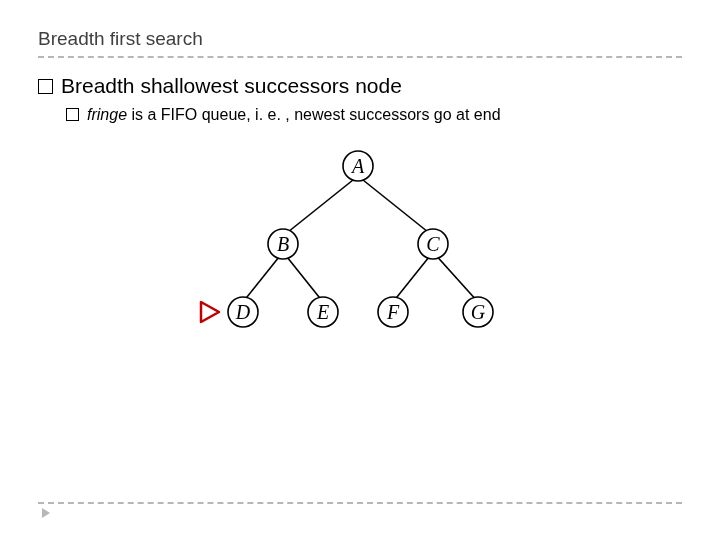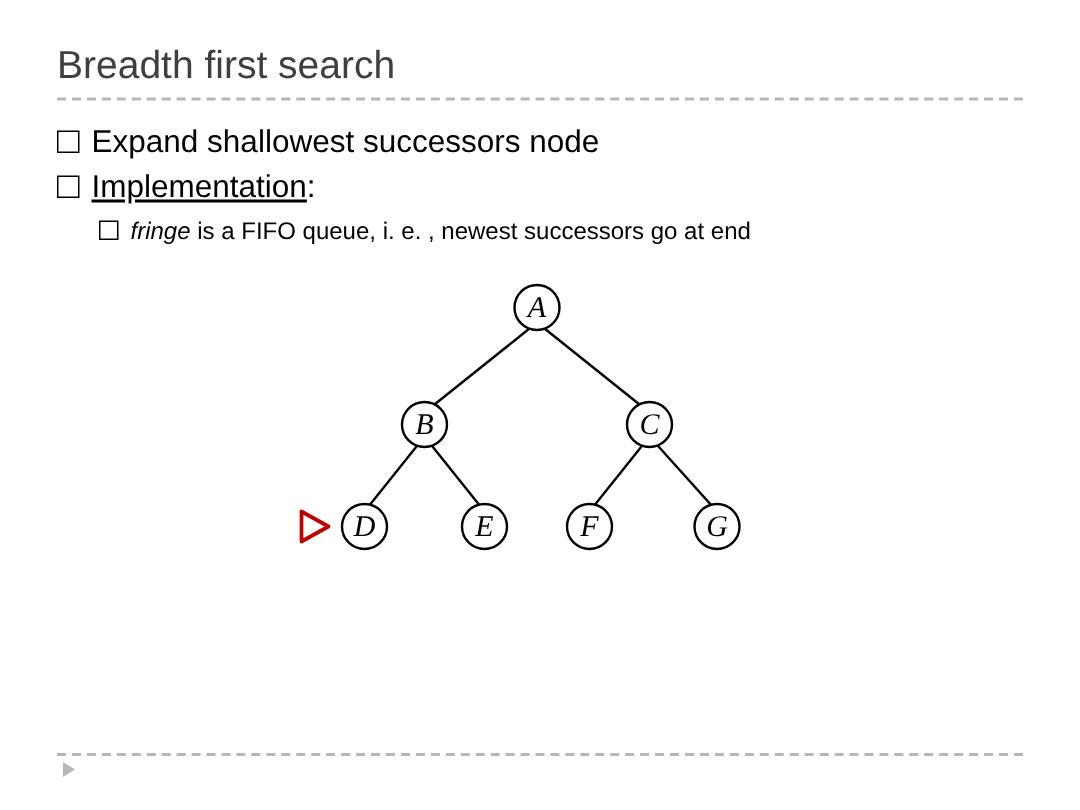--- a/index.html
+++ b/index.html
@@ -13,21 +13,21 @@
     overflow: hidden;
   }
   .slide {
     position: relative;
     width: 720px;
     height: 540px;
     box-sizing: border-box;
     padding: 28px 38px 30px 38px;
   }
   .title {
-    font-size: 26px;
+    font-size: 19px;
     color: #3f3f3f;
     font-weight: 400;
     margin: 0 0 6px 0;
   }
   .rule {
     border: none;
     border-top: 2px dashed #b7b7b7;
     margin: 0;
   }
   .rule-top { margin-bottom: 14px; }
@@ -100,24 +100,21 @@
 </head>
 <body>
 
 <div class="slide">
 
   <h1 class="title">Breadth first search</h1>
   <hr class="rule rule-top">
 
   <div class="bullets">
     <div class="lvl1">
-      <span class="box"></span><span>Expand </span><span>shallowest successors node</span>
-    </div>
-    <div class="lvl1">
-      <span class="box"></span><span class="underline">Implementation</span><span>:</span>
+      <span class="box"></span><span>Breadth </span><span>shallowest successors node</span>
     </div>
     <div class="lvl2">
       <span class="box box-sm"></span><span class="italic">fringe</span><span> is a FIFO queue, i. e. , newest successors go at end</span>
     </div>
   </div>
 
   <div class="diagram-wrap">
     <svg class="diagram" width="360" height="200" viewBox="0 0 360 200">
 
       <g stroke="#000" stroke-width="1.6" fill="none">

